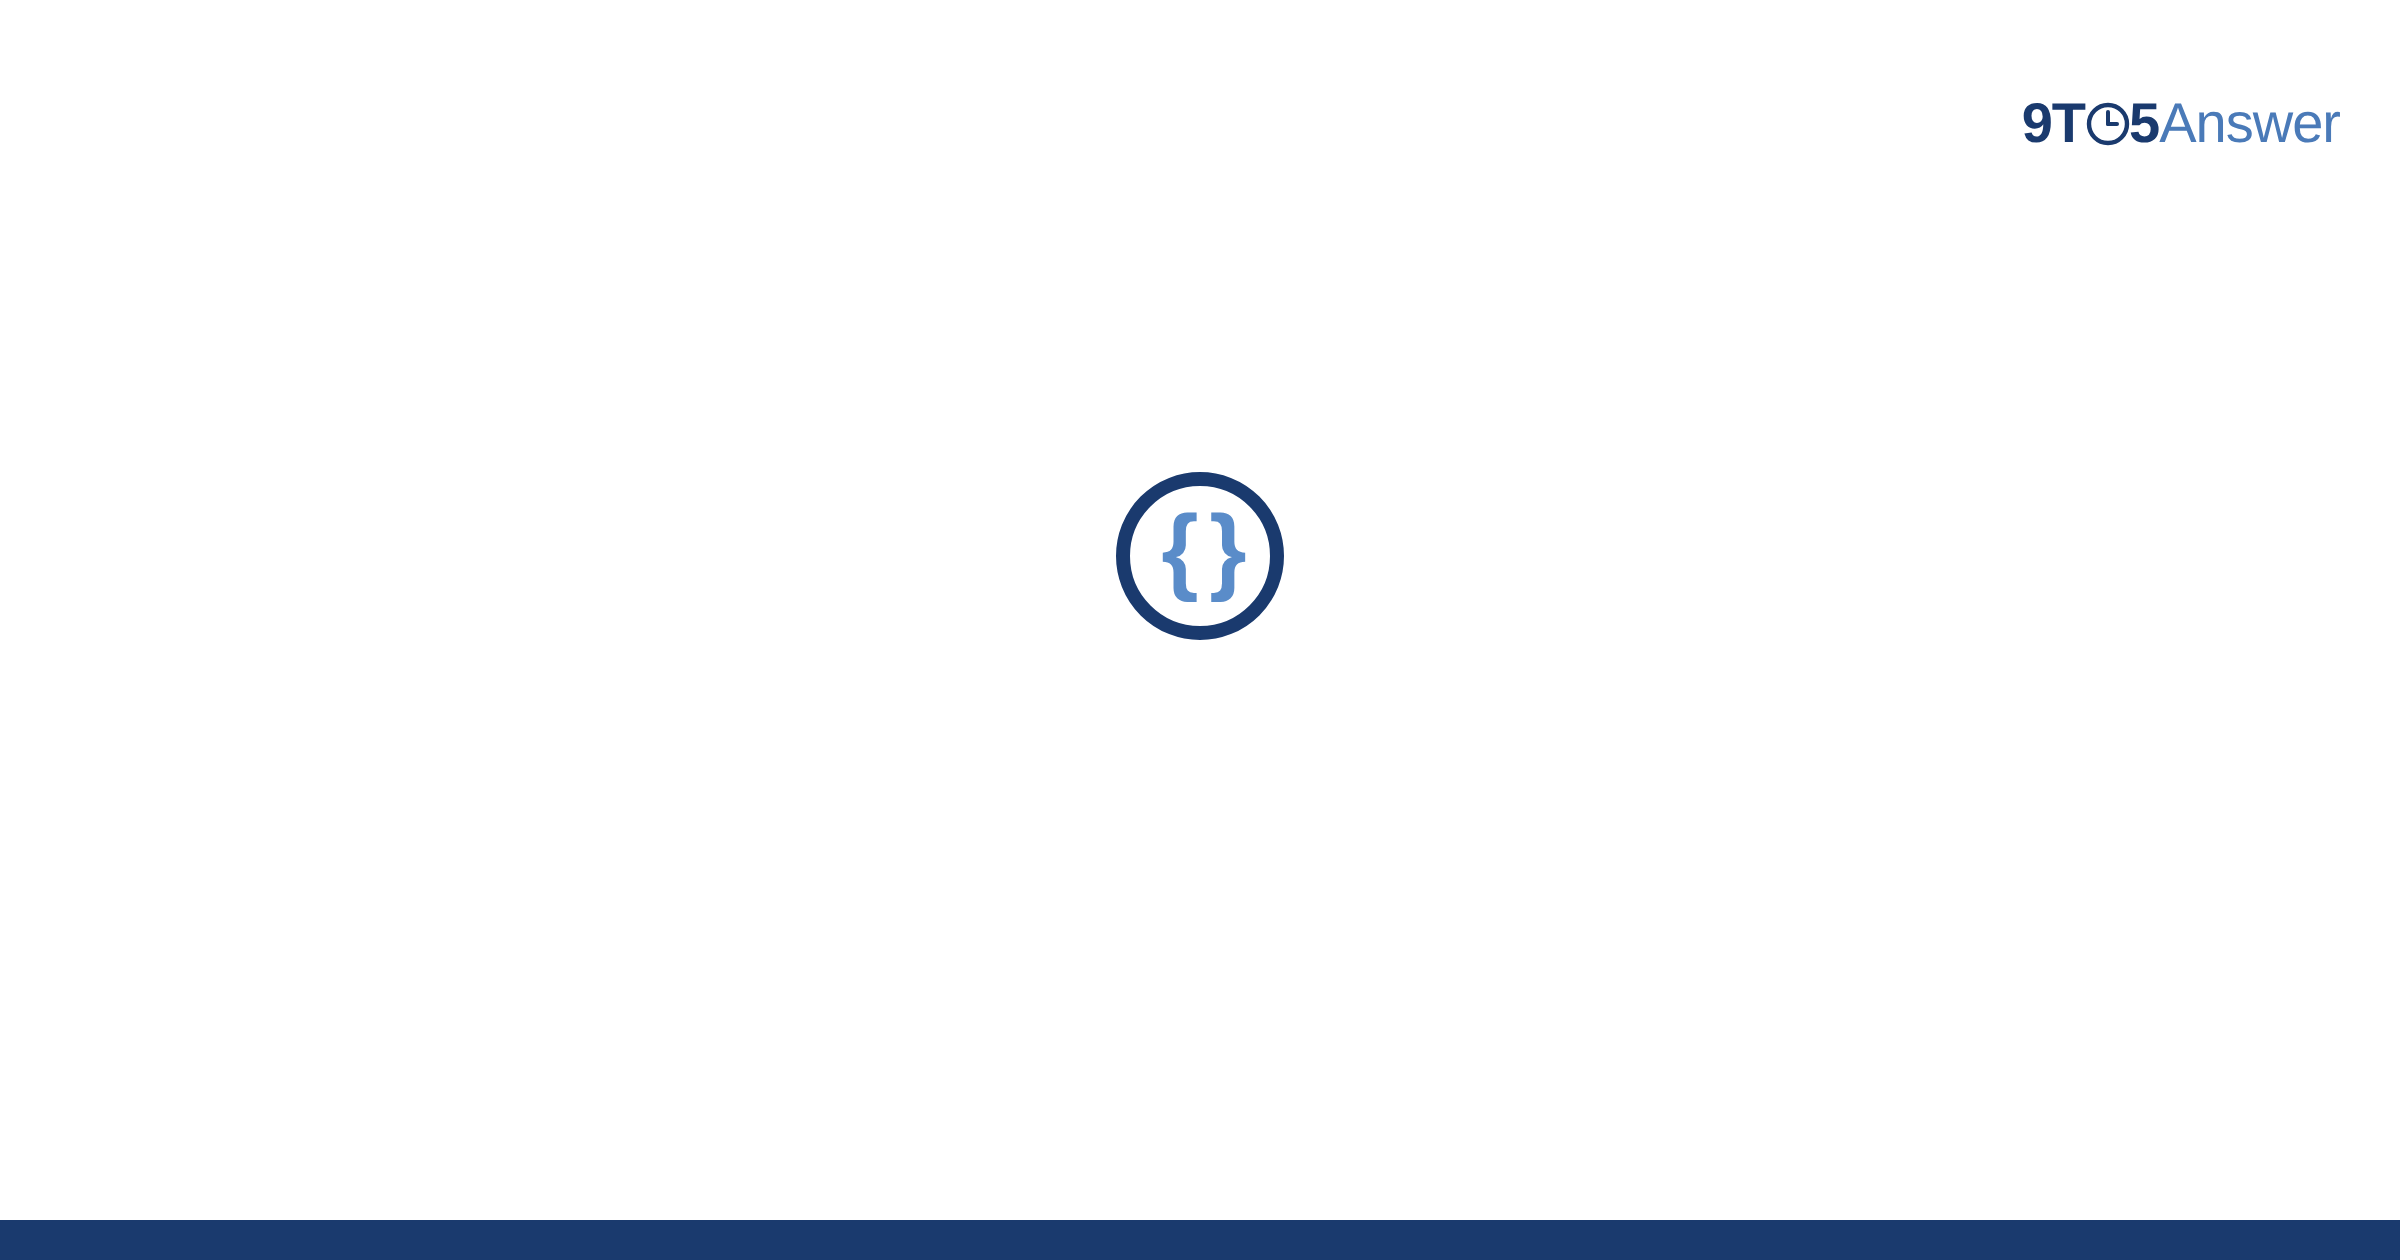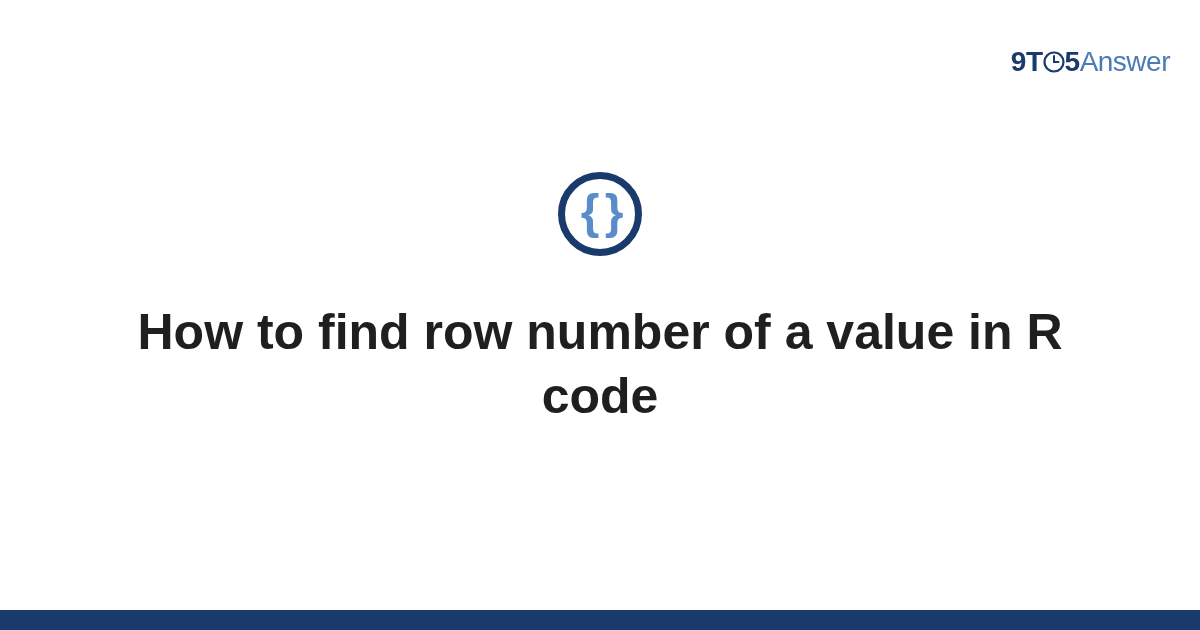--- a/index.html
+++ b/index.html
@@ -98,16 +98,15 @@
         <circle cx="11" cy="11" r="9.5" fill="none" stroke="#1a3a6e" stroke-width="2.2"></circle>
         <line x1="11" y1="11" x2="11" y2="5" stroke="#1a3a6e" stroke-width="2" stroke-linecap="round"></line>
         <line x1="11" y1="11" x2="15.5" y2="11" stroke="#1a3a6e" stroke-width="2" stroke-linecap="round"></line>
       </svg></span><span class="num5">5</span><span class="suffix">Answer</span>
 </div>
 
 <div class="content">
   <div class="code-icon">
     <span class="braces">{ }</span>
   </div>
-  <h1 class="title">How to find row number of a value in R code</h1>
 </div>
 
 <div class="bottom-bar"></div>
 
 </body></html>

